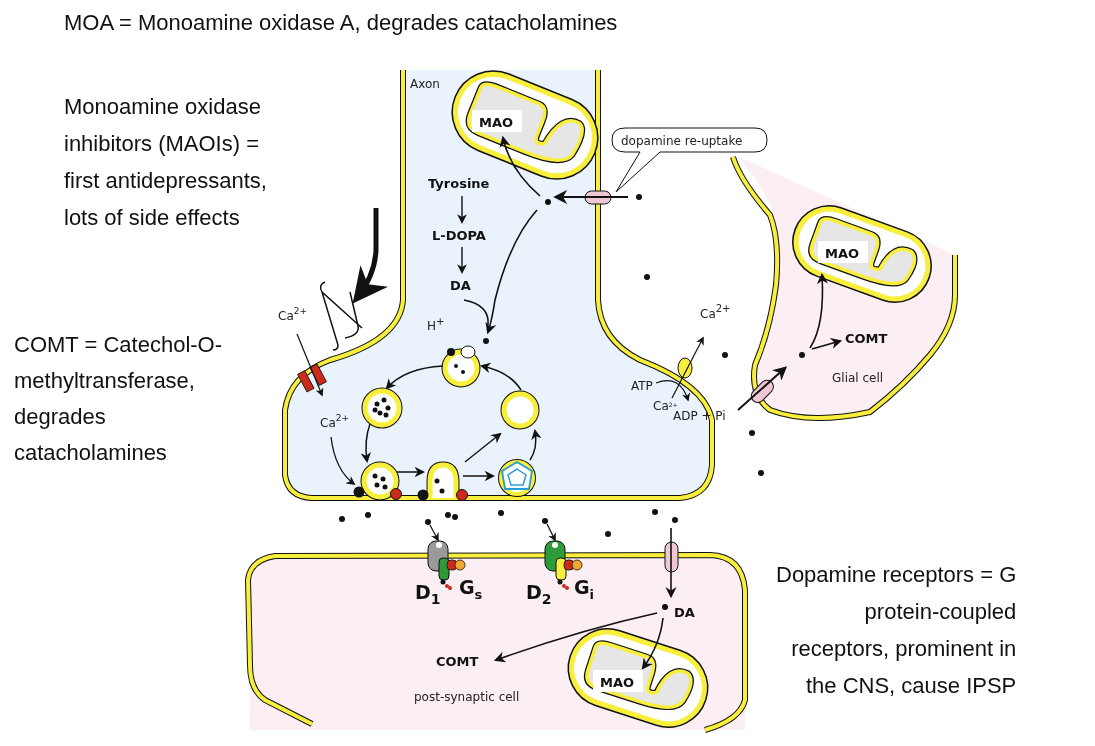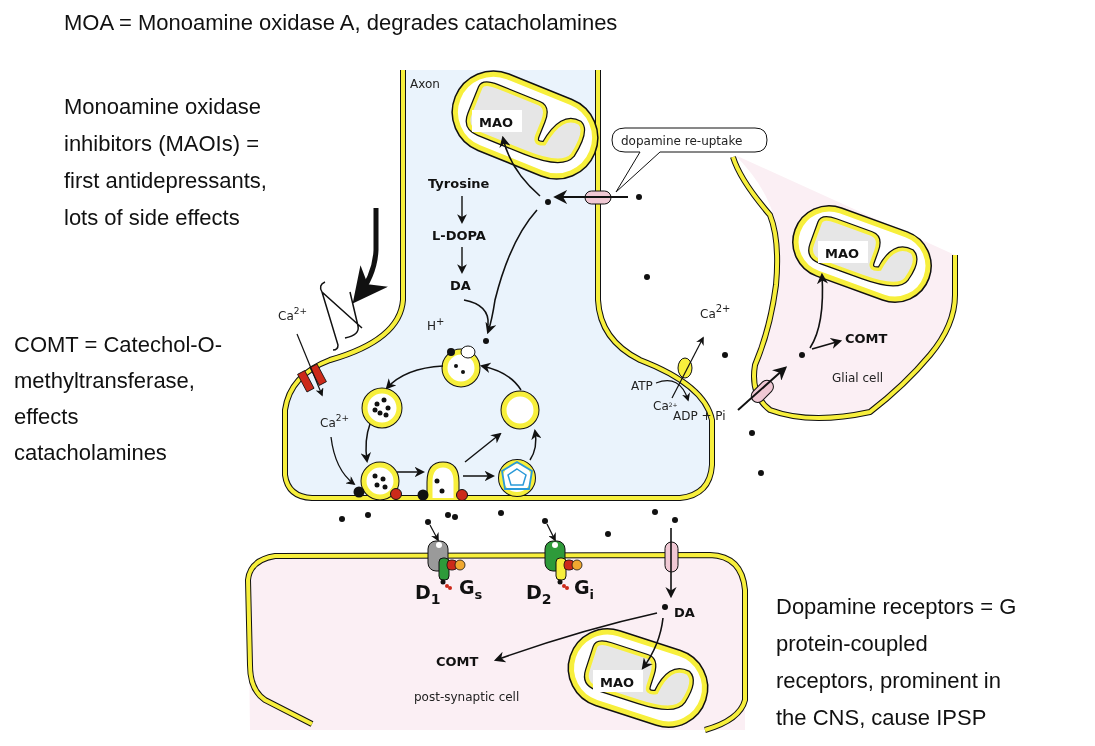--- a/index.html
+++ b/index.html
@@ -1,37 +1,37 @@
 <!DOCTYPE html>
 <html><head>
   <meta charset="utf-8">
   <style>
     html, body { margin:0; padding:0; background:#ffffff; }
     body { width:1095px; height:746px; position:relative; overflow:hidden; font-family:"Liberation Sans", sans-serif; }
     .note { position:absolute; font-family:"Liberation Sans", sans-serif; color:#111; font-size:22px; line-height:33px; white-space:pre-line; }
     #note-top { left:64px; top:6px; }
     #note-maoi { left:64px; top:88px; line-height:37px; }
     #note-comt { left:14px; top:327px; line-height:36px; }
-    #note-dr { left:776px; top:588px; line-height:37px; }
+    #note-dr { left:776px; top:556px; line-height:37px;text-align:right; }
     svg#diagram { position:absolute; left:0; top:0; }
     .lbl { font-family:"DejaVu Sans", sans-serif; font-size:12px; fill:#222; }
     .blbl { font-family:"DejaVu Sans", sans-serif; font-size:13px; font-weight:bold; fill:#111; }
     .big { font-family:"DejaVu Sans", sans-serif; font-size:19px; font-weight:bold; fill:#111; }
   </style>
 </head>
 <body>
 
 <div class="note" id="note-top">MOA = Monoamine oxidase A, degrades catacholamines</div>
 <div class="note" id="note-maoi">Monoamine oxidase
 inhibitors (MAOIs) =
 first antidepressants,
 lots of side effects</div>
 <div class="note" id="note-comt">COMT =  Catechol-O-
 methyltransferase,
-effects
+degrades
 catacholamines</div>
 <div class="note" id="note-dr">Dopamine receptors = G
 protein-coupled
 receptors, prominent in
 the CNS, cause IPSP</div>
 
 <svg id="diagram" width="1095" height="746" viewBox="0 0 1095 746">
   <defs>
     <marker id="ah" viewBox="0 0 10 10" refX="8" refY="5" markerWidth="7" markerHeight="7" orient="auto-start-reverse">
       <path d="M0,0 L10,5 L0,10 L3,5 z" fill="#111"></path>

